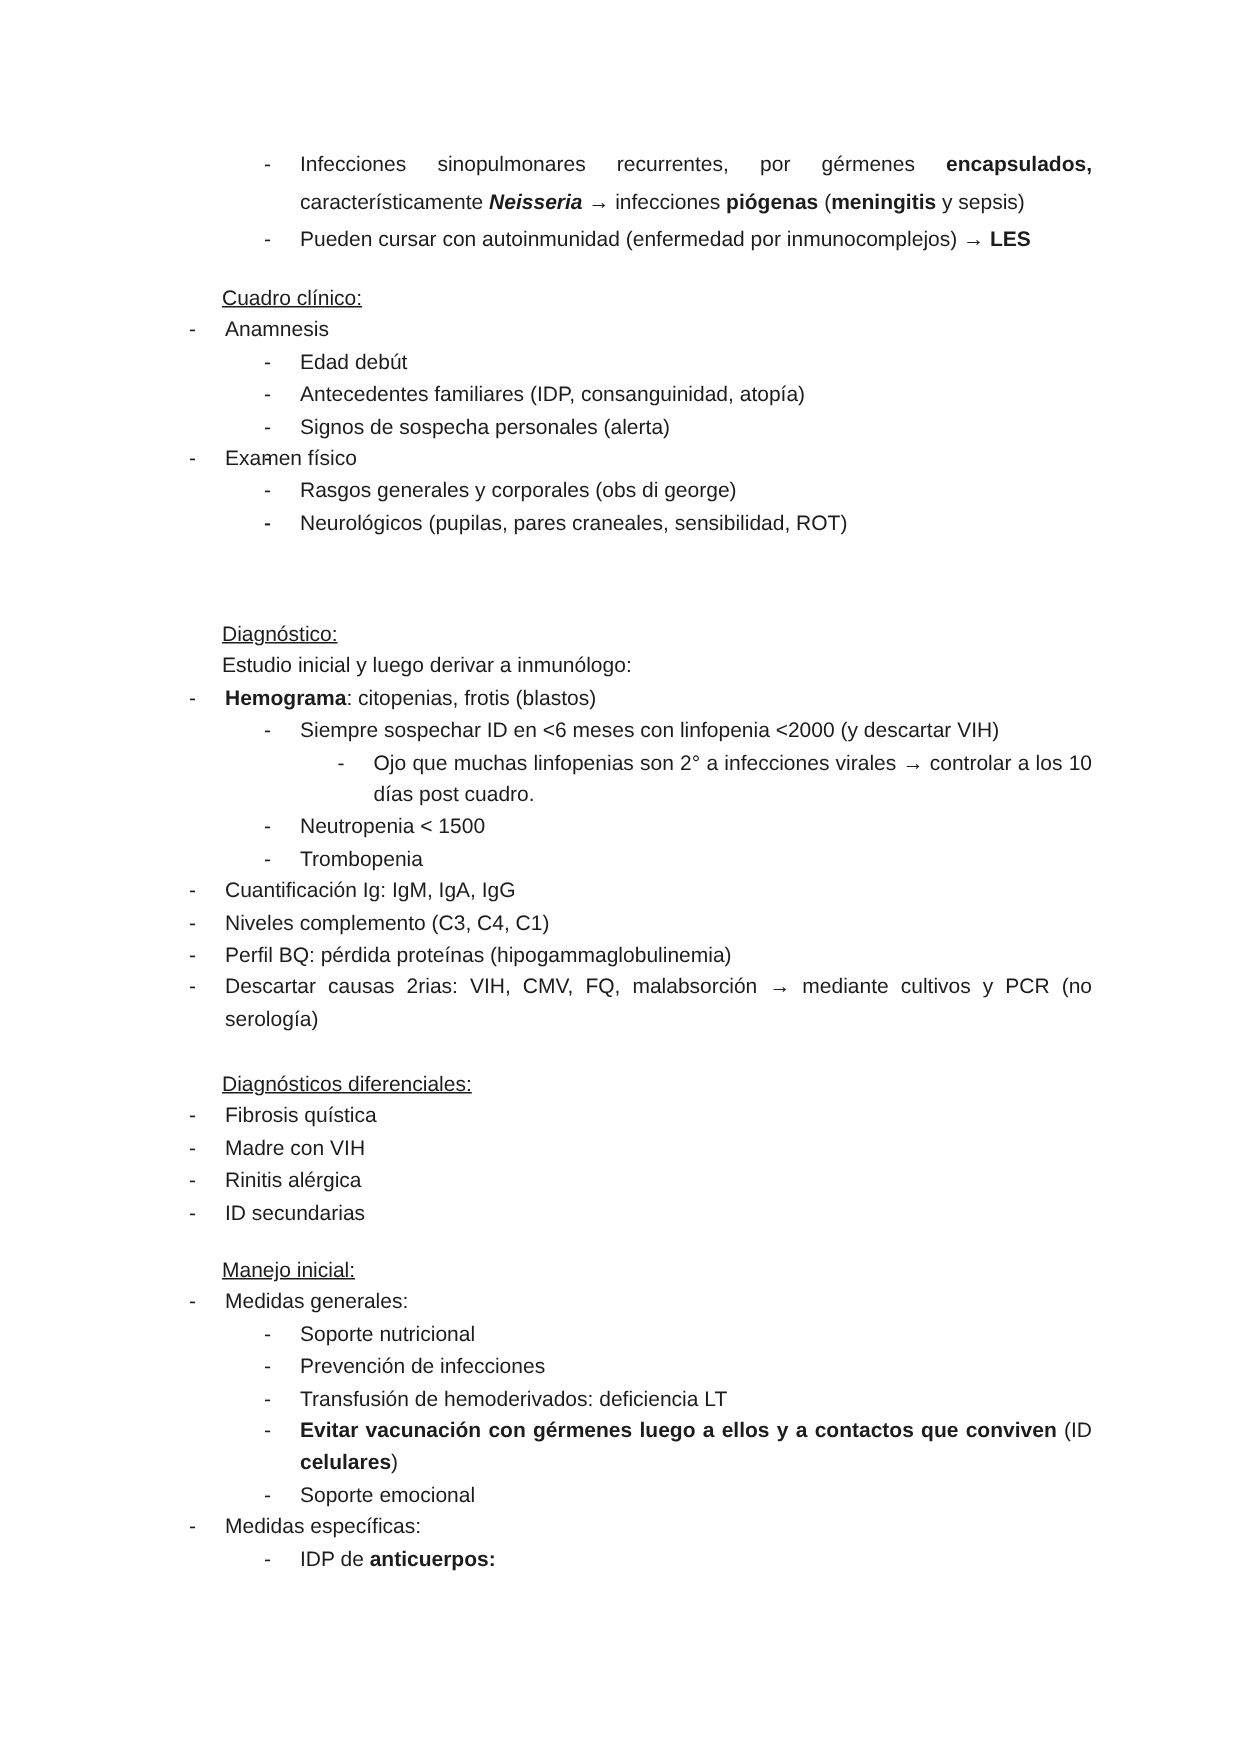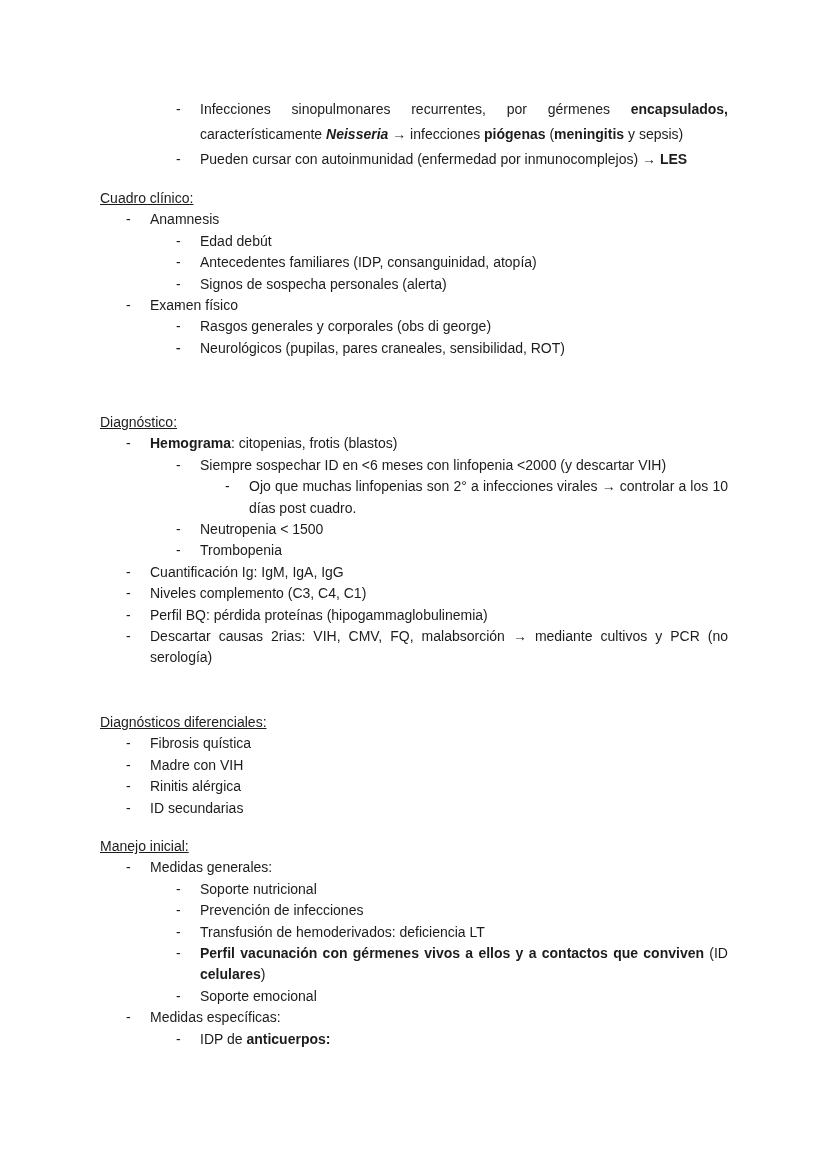--- a/index.html
+++ b/index.html
@@ -26,20 +26,21 @@
   .sec-1 { top: 188px; }
   .sec-2 { top: 412px; }
   .sec-3 { top: 712px; }
   .sec-4 { top: 836px; }
 
   .doc-block {
     position: relative;
     font-size: 14px;
     line-height: 21.4px;
     text-align: justify;
+    margin-left: 48px;
   }
   .sec-0 .doc-block { line-height: 25px; }
 
   .lvl-1 { margin-left: 50px;  }
   .lvl-2 { margin-left: 100px; }
   .lvl-3 { margin-left: 149px; }
 
   .bullet-dash {
     position: absolute;
     left: -24px;
@@ -65,20 +66,21 @@
         <div class="doc-block lvl-2"><span class="bullet-dash">-</span><span class="">Antecedentes familiares (IDP, consanguinidad, atopía)</span></div>
         <div class="doc-block lvl-2"><span class="bullet-dash">-</span><span class="">Signos de sospecha personales (alerta)</span></div>
         <div class="doc-block lvl-2"><span class="bullet-dash">-</span></div>
         <div class="doc-block lvl-1"><span class="bullet-dash">-</span><span class="">Examen físico</span></div>
         <div class="doc-block lvl-2"><span class="bullet-dash">-</span><span class="">Rasgos generales y corporales (obs di george)</span></div>
         <div class="doc-block lvl-2"><span class="bullet-dash">-</span></div>
         <div class="doc-block lvl-2"><span class="bullet-dash">-</span><span class="">Neurológicos (pupilas, pares craneales, sensibilidad, ROT)</span></div>
       </div>
       <div class="doc-section sec-2">
         <div class="doc-block"><span class=" run-u">Diagnóstico:</span></div>
+        <div class="doc-block"><span class="">Estudio inicial y luego derivar a inmunólogo:</span></div>
         <div class="doc-block lvl-1"><span class="bullet-dash">-</span><span class=" run-b">Hemograma</span><span class="">: citopenias, frotis (blastos)</span></div>
         <div class="doc-block lvl-2"><span class="bullet-dash">-</span><span class="">Siempre sospechar ID en &lt;6 meses con linfopenia &lt;2000 (y descartar VIH)</span></div>
         <div class="doc-block lvl-3"><span class="bullet-dash">-</span><span class="">Ojo que muchas linfopenias son 2° a infecciones virales → controlar a los 10 días post cuadro.</span></div>
         <div class="doc-block lvl-2"><span class="bullet-dash">-</span><span class="">Neutropenia &lt; 1500</span></div>
         <div class="doc-block lvl-2"><span class="bullet-dash">-</span><span class="">Trombopenia</span></div>
         <div class="doc-block lvl-1"><span class="bullet-dash">-</span><span class="">Cuantificación Ig: IgM, IgA, IgG</span></div>
         <div class="doc-block lvl-1"><span class="bullet-dash">-</span><span class="">Niveles complemento (C3, C4, C1)</span></div>
         <div class="doc-block lvl-1"><span class="bullet-dash">-</span><span class="">Perfil BQ: pérdida proteínas (hipogammaglobulinemia)</span></div>
         <div class="doc-block lvl-1"><span class="bullet-dash">-</span><span class="">Descartar causas 2rias: VIH, CMV, FQ, malabsorción → mediante cultivos y PCR (no serología)</span></div>
       </div>
@@ -88,19 +90,19 @@
         <div class="doc-block lvl-1"><span class="bullet-dash">-</span><span class="">Madre con VIH</span></div>
         <div class="doc-block lvl-1"><span class="bullet-dash">-</span><span class="">Rinitis alérgica</span></div>
         <div class="doc-block lvl-1"><span class="bullet-dash">-</span><span class="">ID secundarias</span></div>
       </div>
       <div class="doc-section sec-4">
         <div class="doc-block"><span class=" run-u">Manejo inicial:</span></div>
         <div class="doc-block lvl-1"><span class="bullet-dash">-</span><span class="">Medidas generales:</span></div>
         <div class="doc-block lvl-2"><span class="bullet-dash">-</span><span class="">Soporte nutricional</span></div>
         <div class="doc-block lvl-2"><span class="bullet-dash">-</span><span class="">Prevención de infecciones</span></div>
         <div class="doc-block lvl-2"><span class="bullet-dash">-</span><span class="">Transfusión de hemoderivados: deficiencia LT</span></div>
-        <div class="doc-block lvl-2"><span class="bullet-dash">-</span><span class=" run-b">Perfil vacunación con gérmenes vivos a ellos y a contactos que conviven</span><span class=""> (ID </span><span class=" run-b">celulares</span><span class="">)</span></div>
+        <div class="doc-block lvl-2"><span class="bullet-dash">-</span><span class=" run-b">Evitar vacunación con gérmenes luego a ellos y a contactos que conviven</span><span class=""> (ID </span><span class=" run-b">celulares</span><span class="">)</span></div>
         <div class="doc-block lvl-2"><span class="bullet-dash">-</span><span class="">Soporte emocional</span></div>
         <div class="doc-block lvl-1"><span class="bullet-dash">-</span><span class="">Medidas específicas:</span></div>
         <div class="doc-block lvl-2"><span class="bullet-dash">-</span><span class="">IDP de </span><span class=" run-b">anticuerpos:</span></div>
       </div>
     </div>
 </div>
 
 </body></html>

